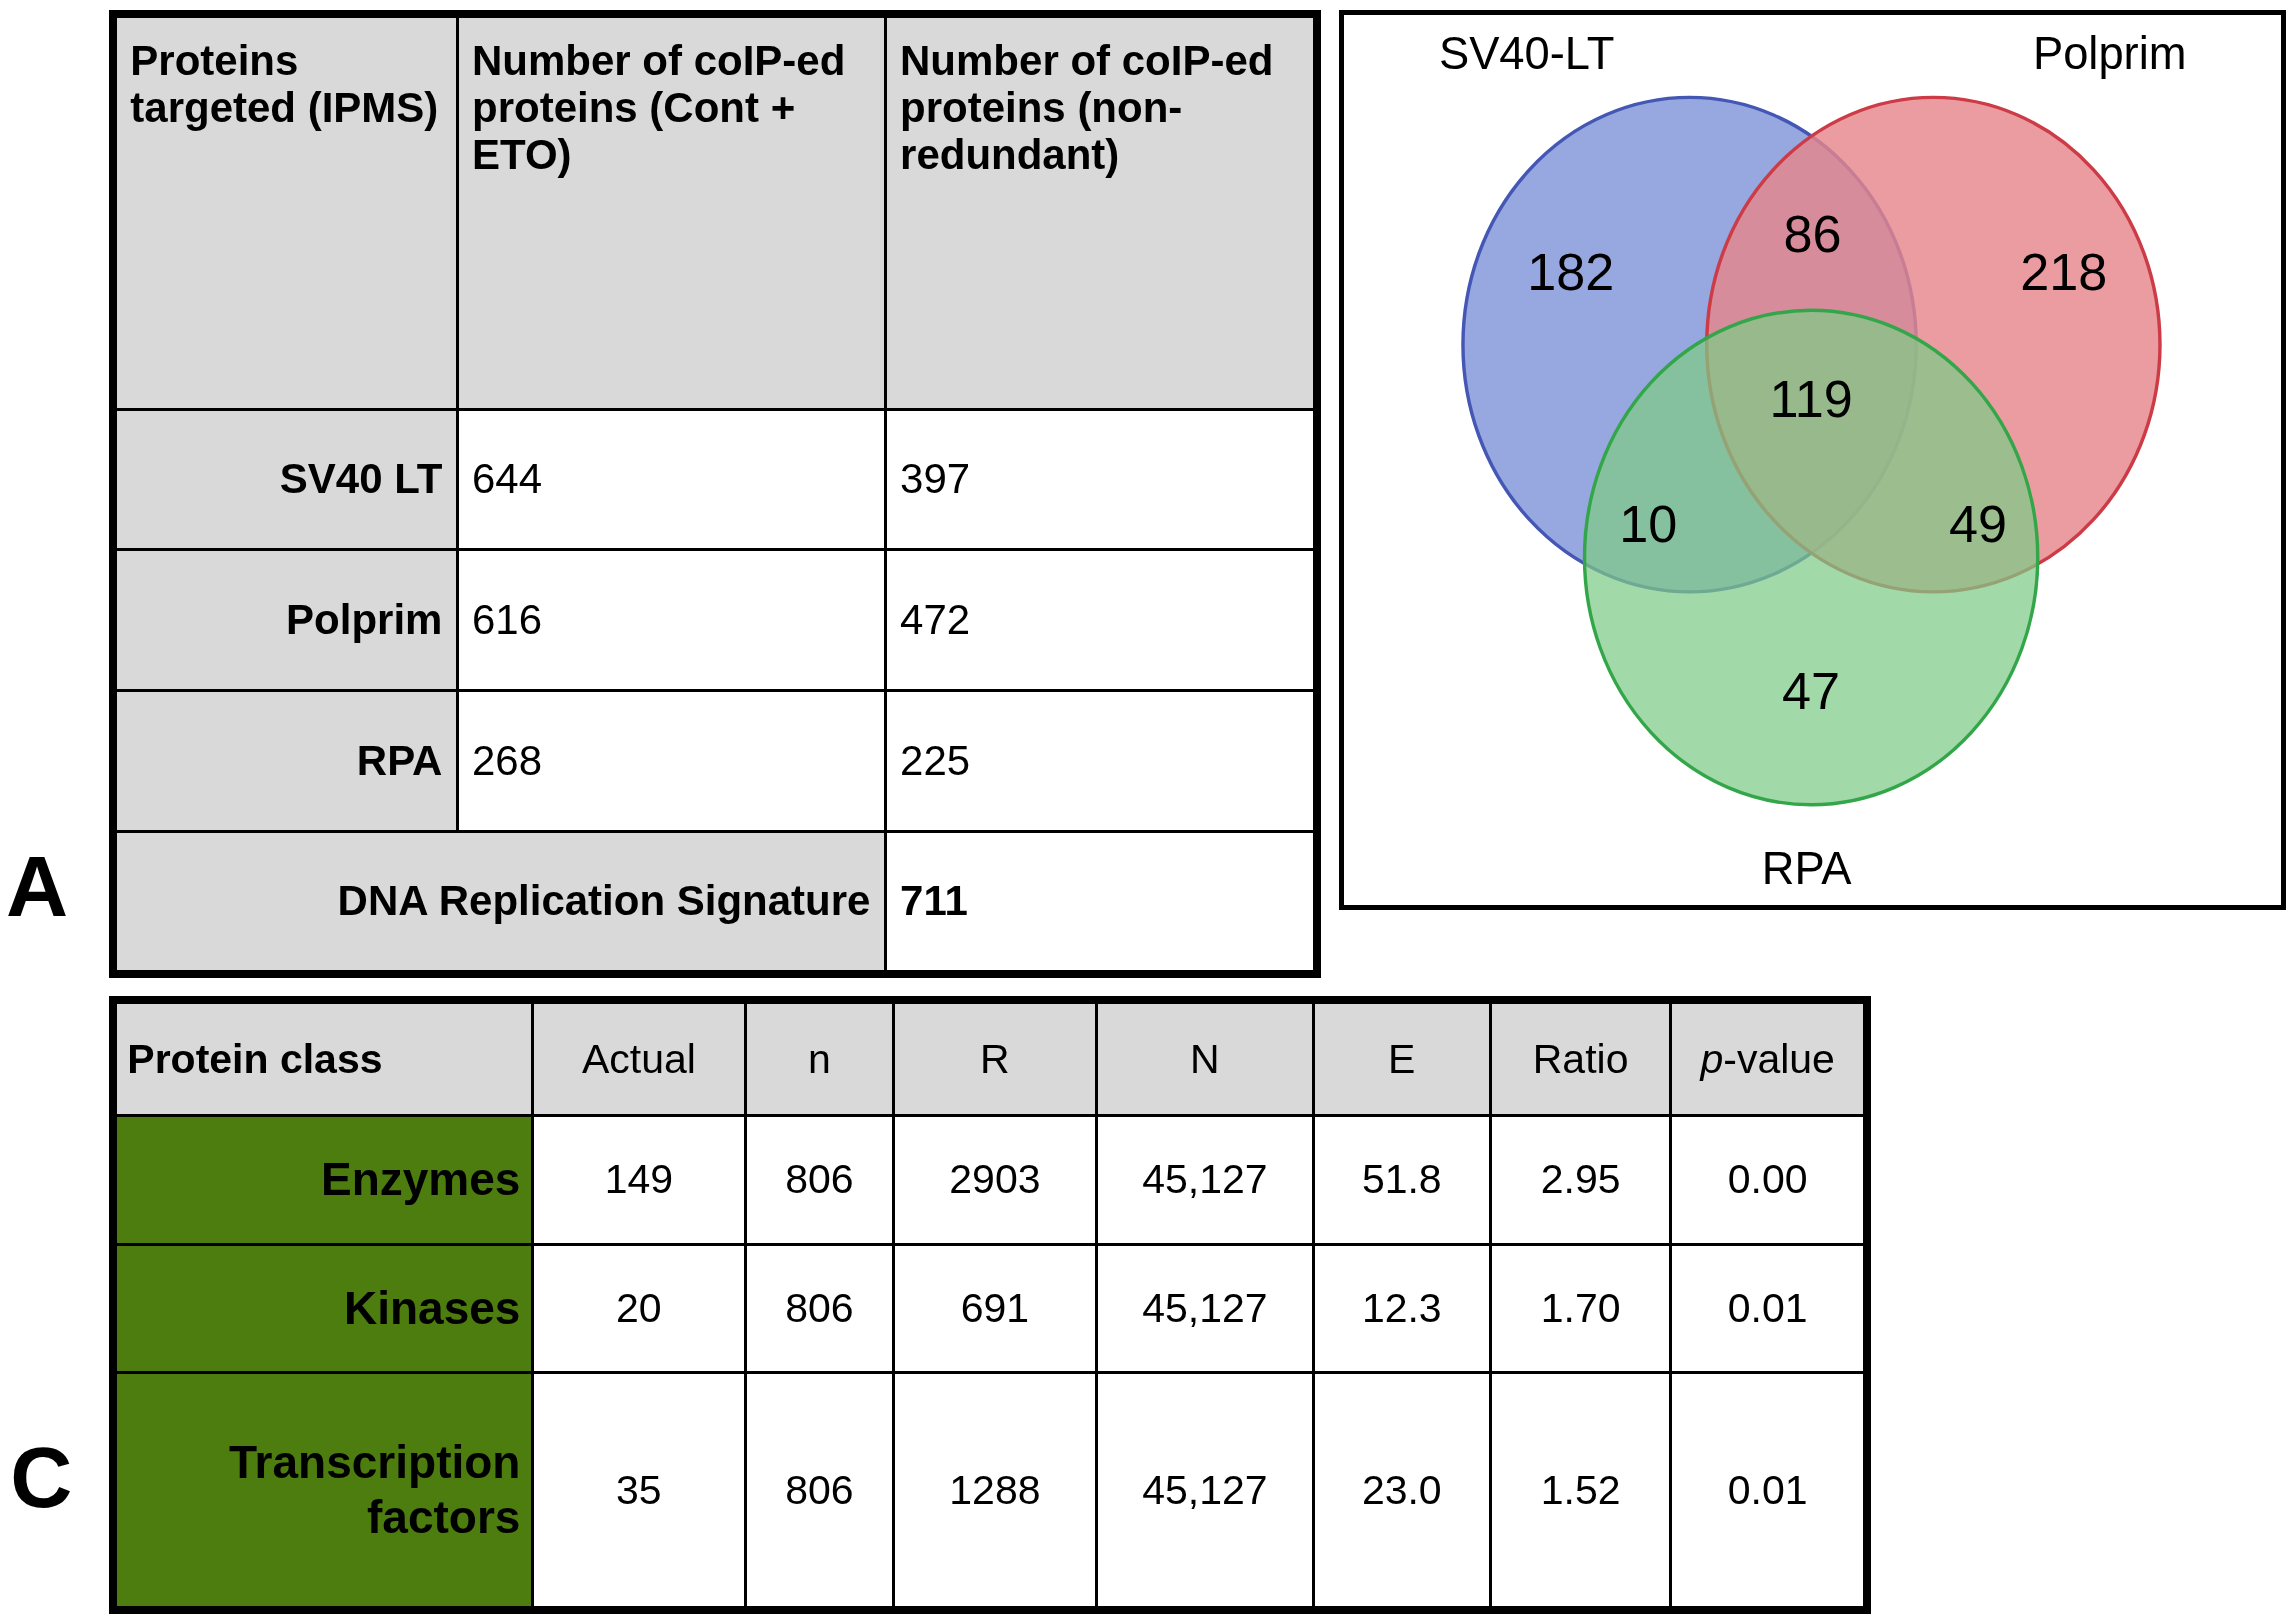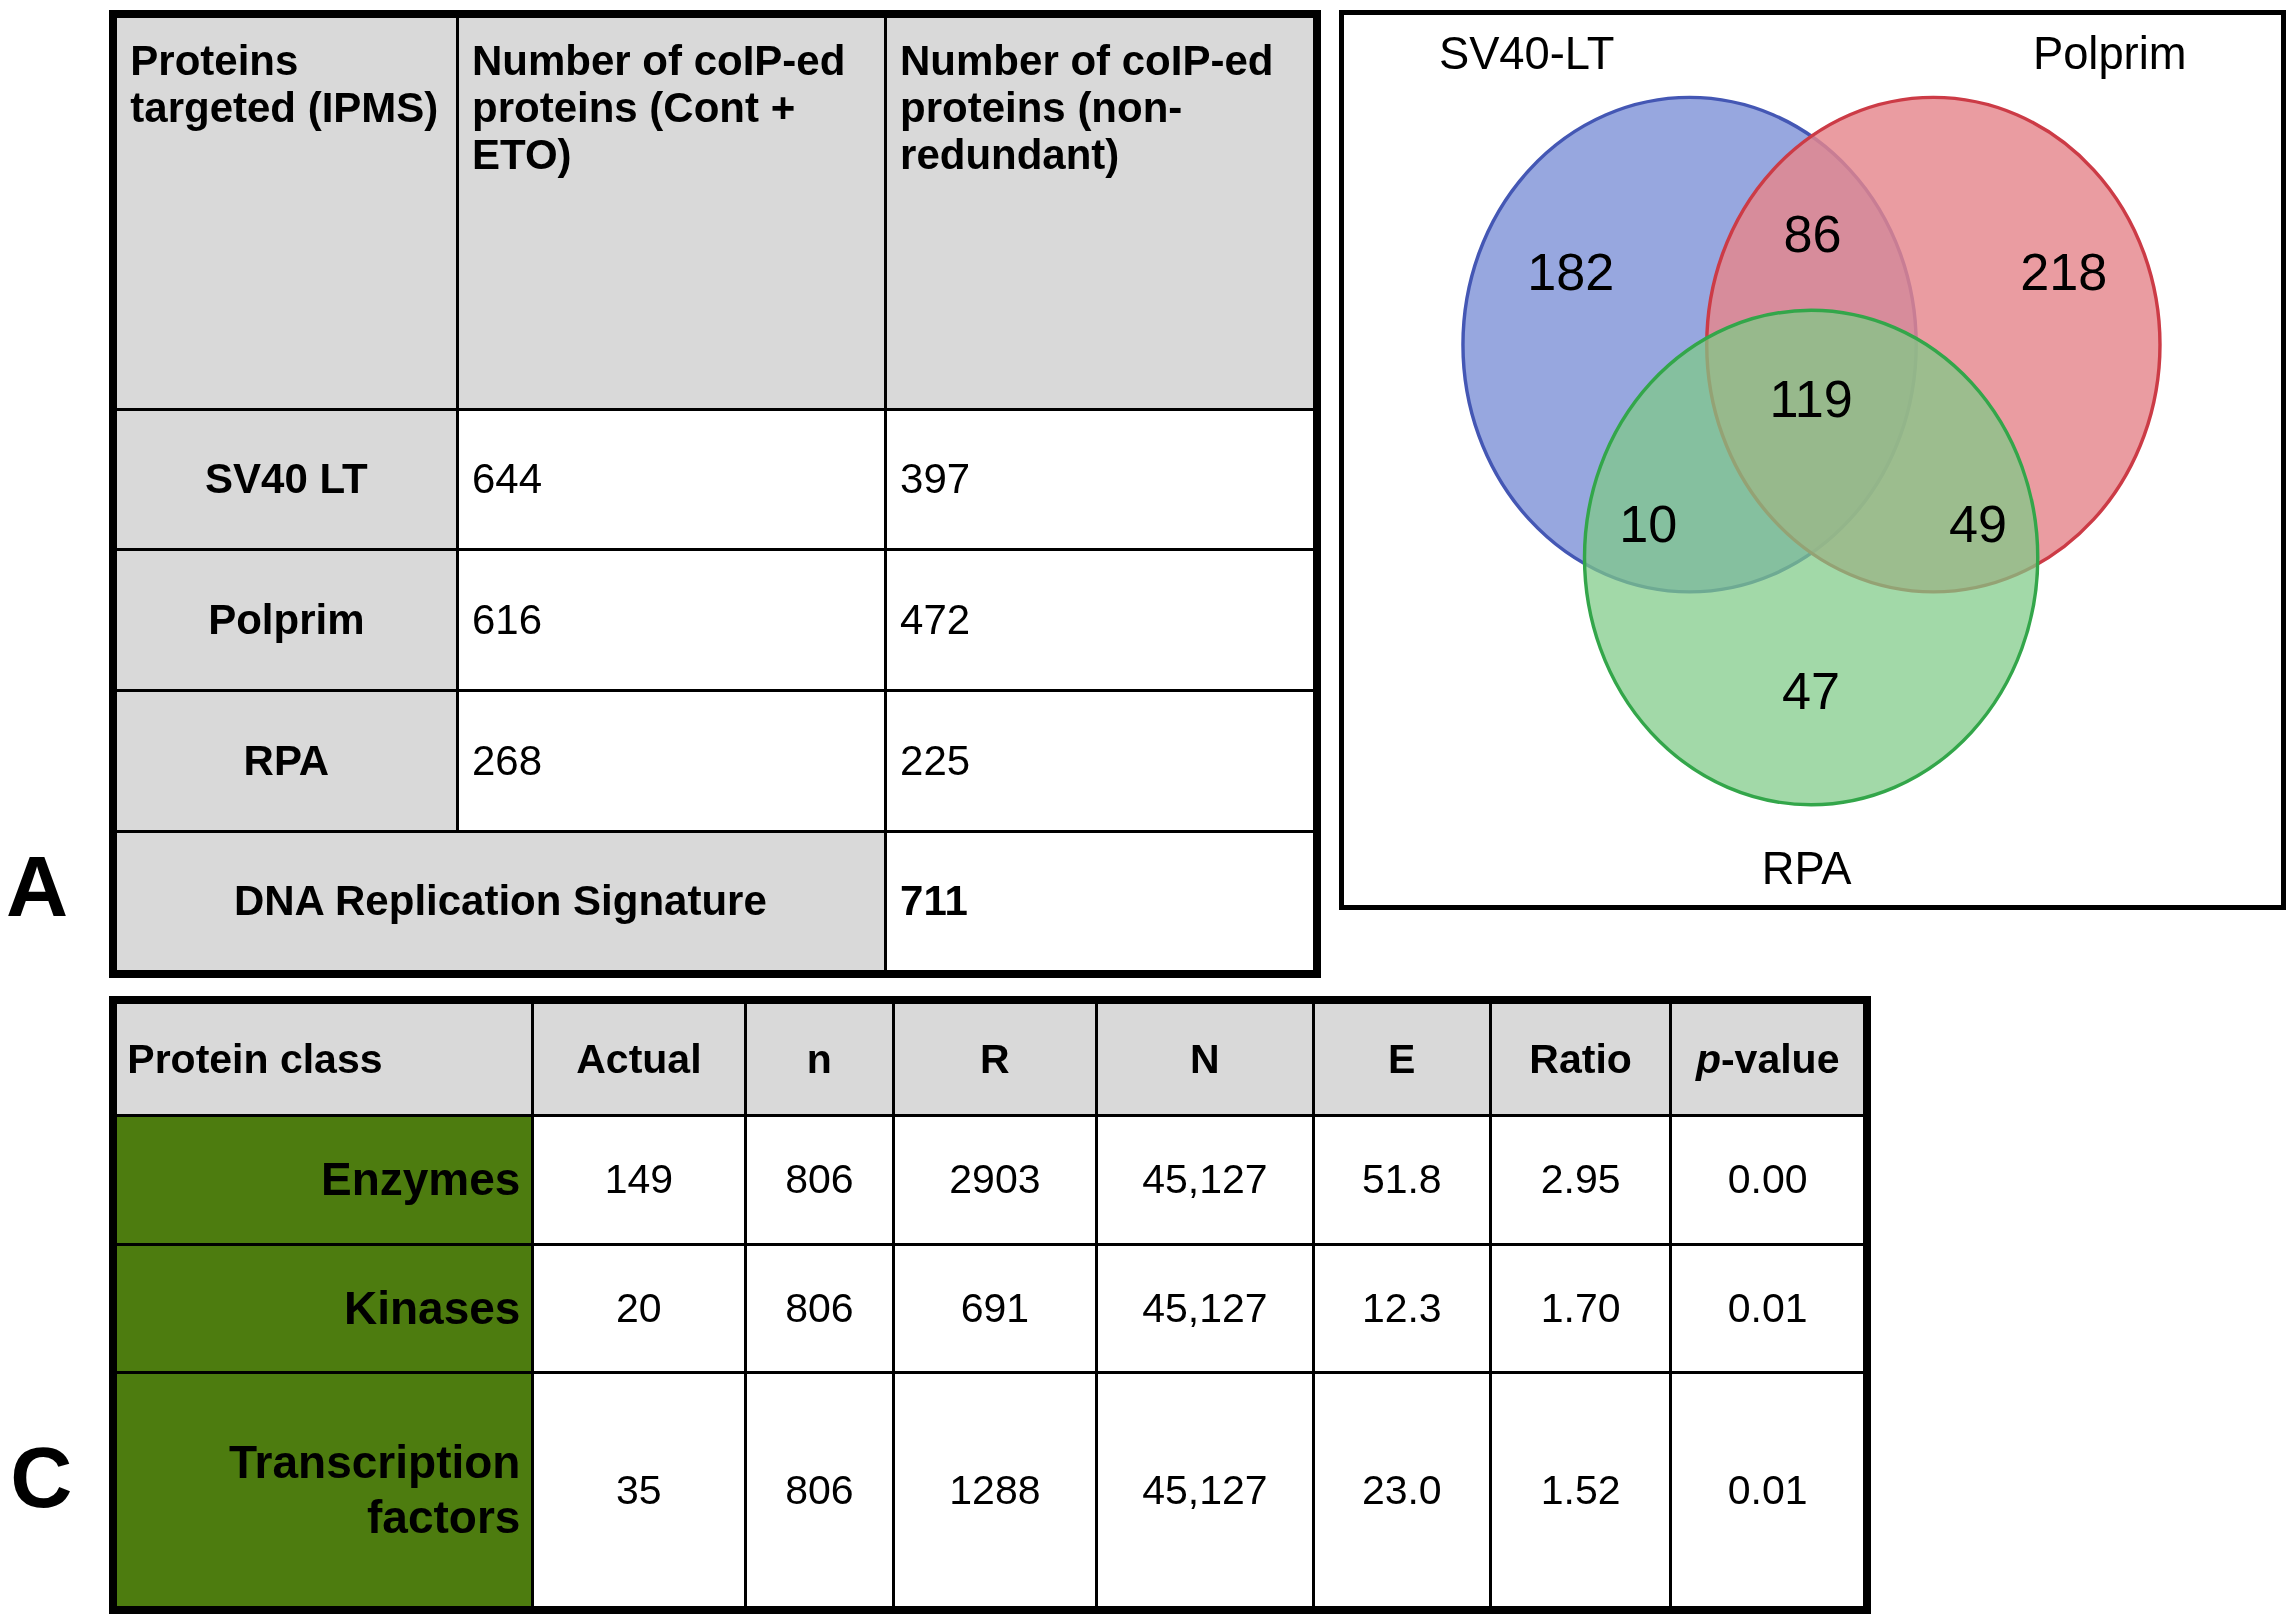--- a/index.html
+++ b/index.html
@@ -58,21 +58,21 @@
     font-size: 42px;
     line-height: 1.12;
     vertical-align: top !important;
     padding-top: 19px !important;
   }
   .rowhdr {
     background: #d9d9d9;
     font-weight: bold;
     font-size: 42px;
     line-height: 1.15;
-    text-align: center;
+    text-align: right;
   }
   .numcell {
     background: #ffffff;
     font-size: 42px;
     font-weight: normal;
   }
   .numcell-bold { font-weight: bold; }
 
   #col-a1 { width: 28.5%; }
   #col-a2 { width: 35.7%; }
@@ -110,21 +110,21 @@
     top: 996px;
     width: 1762px;
     height: 618px;
     border: 5.2px solid #000;
     box-sizing: border-box;
     background: #fff;
   }
   #panel-c table.grid td { padding: 4.4px 10.3px; }
   .c-hdr {
     background: #d9d9d9;
-    font-weight: bold;
+    font-weight: normal;
     font-size: 41px;
     text-align: center;
     line-height: 1.15;
   }
   .c-hdr-left {
     background: #d9d9d9;
     font-weight: bold;
     font-size: 41px;
     text-align: left;
     line-height: 1.15;

